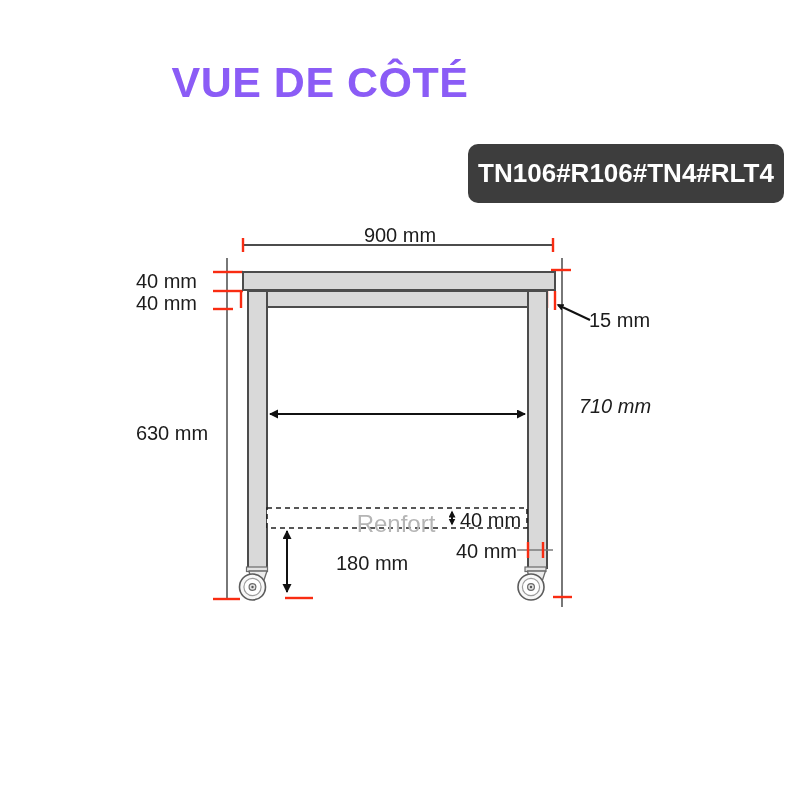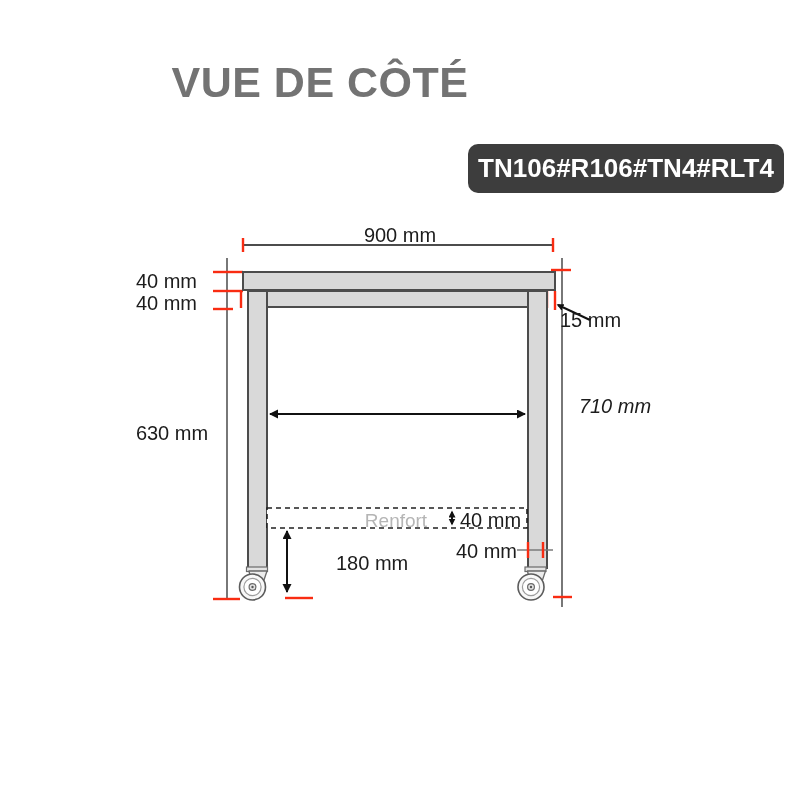--- a/index.html
+++ b/index.html
@@ -1,28 +1,28 @@
 <!DOCTYPE html>
 <html style="--red: #f92c12; --badge-bg: #3d3d3d; --badge-text: #ffffff; --shape-fill: #d9d9d9; --shape-stroke: #4c4c4c; --renfort-gray: #b5b5b5; --text-dark: #1c1c1c; --ext-gray: #3e3e3e;"><head>
 <meta charset="utf-8">
 <style>
   html,body{margin:0;padding:0;background:#fff;}
   .canvas{position:relative;width:800px;height:800px;background:#fff;overflow:hidden;
           font-family:"Liberation Sans",sans-serif;}
   .page-title{position:absolute;top:58px;left:0;width:640px;text-align:center;
-          font-size:43px;font-weight:800;letter-spacing:.5px;color:#737373;}
-  .badge{position:absolute;left:468px;top:144px;width:316px;height:49px;
+          font-size:43px;font-weight:800;letter-spacing:.5px;color:#8b5cf6;}
+  .badge{position:absolute;left:468px;top:144px;width:316px;height:59px;
           background:var(--badge-bg,#3d3d3d);border-radius:10px;display:flex;
           align-items:center;justify-content:center;}
   .badge span{color:var(--badge-text,#fff);font-size:26px;font-weight:700;white-space:nowrap;}
   .lbl{position:absolute;font-size:20px;line-height:1.15;color:var(--text-dark,#1c1c1c);
           white-space:nowrap;}
   .lbl.center{text-align:center;}
   .lbl.right{text-align:right;}
-  .lbl.gray{color:var(--renfort-gray,#b5b5b5);font-size:19px;}
+  .lbl.gray{color:var(--renfort-gray,#b5b5b5);font-size:24px;}
   svg{position:absolute;left:0;top:0;}
   .shape{fill:var(--shape-fill,#d9d9d9);stroke:var(--shape-stroke,#4c4c4c);stroke-width:2;}
   .red{stroke:var(--red,#f92c12);stroke-width:2.4;}
   .ext{stroke:var(--ext-gray,#3e3e3e);stroke-width:1.4;}
   .dimline{stroke:#4c4c4c;stroke-width:1.8;}
   .arrow{stroke:#111;stroke-width:2;fill:none;}
   .dash{fill:#ffffff;stroke:#202020;stroke-width:1.6;stroke-dasharray:5 4;}
   .gline{stroke:#7a7a7a;stroke-width:1.5;}
   .cast-out{fill:#f8f8f8;stroke:#5c5c5c;stroke-width:1.6;}
   .cast-mid{fill:#ffffff;stroke:#9c9c9c;stroke-width:1.2;}
@@ -97,21 +97,21 @@
     <line x1="213" y1="599" x2="240" y2="599" class="red"></line>
     <line x1="553" y1="597" x2="572" y2="597" class="red"></line>
 
     <use href="#caster" x="238" y="567"></use>
     <use href="#caster" x="516.5" y="567"></use>
   </svg>
 
   <div class="lbl center" style="left:340px;top:224px;width:120px;">900 mm</div>
   <div class="lbl right" style="left:117px;top:270px;width:80px;">40 mm</div>
   <div class="lbl right" style="left:117px;top:292px;width:80px;">40 mm</div>
-  <div class="lbl" style="left:560px;top:309px;">15 mm</div>
+  <div class="lbl" style="left:589px;top:309px;">15 mm</div>
   <div class="lbl center" style="left:132px;top:422px;width:80px;">630 mm</div>
   <div class="lbl center" style="left:575px;top:395px;width:80px;font-style:italic;">710 mm</div>
   <div class="lbl gray center" style="left:356px;top:510px;width:80px;">Renfort</div>
   <div class="lbl" style="left:460px;top:509px;">40 mm</div>
   <div class="lbl right" style="left:437px;top:540px;width:80px;">40 mm</div>
   <div class="lbl" style="left:296px;top:552px;margin-left:40px;">180 mm</div>
 
 </div>
 
 </body></html>

